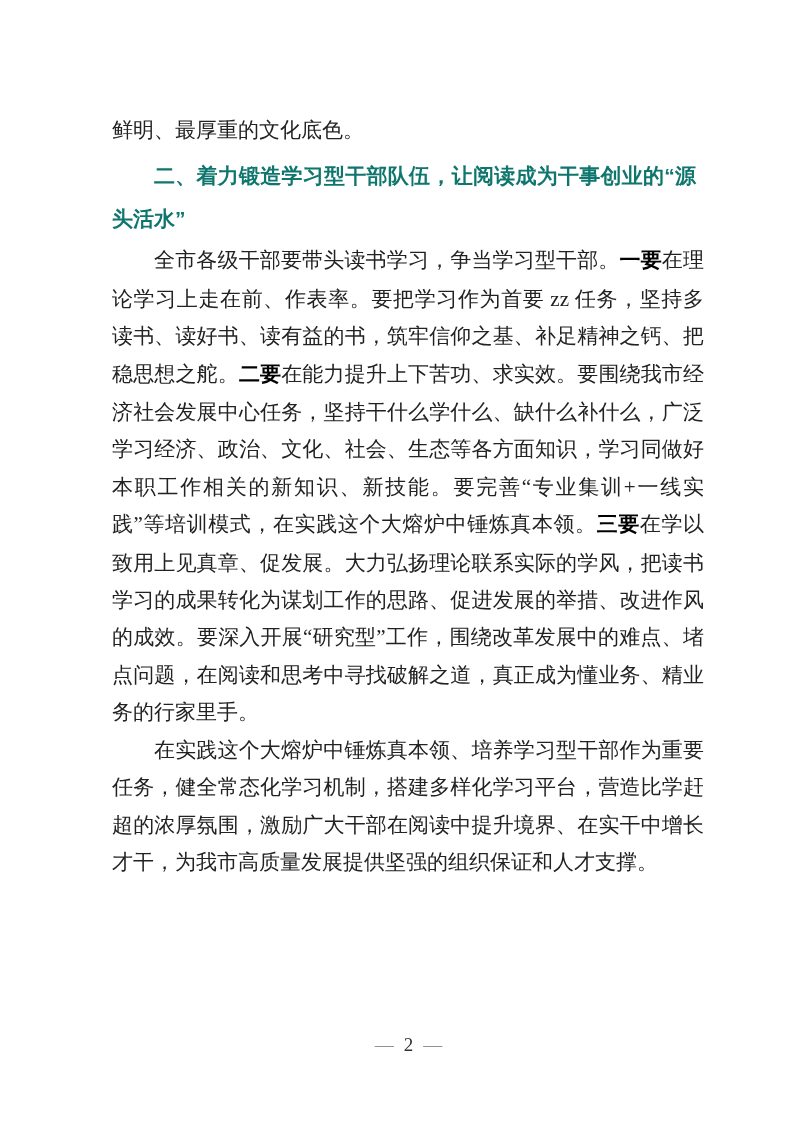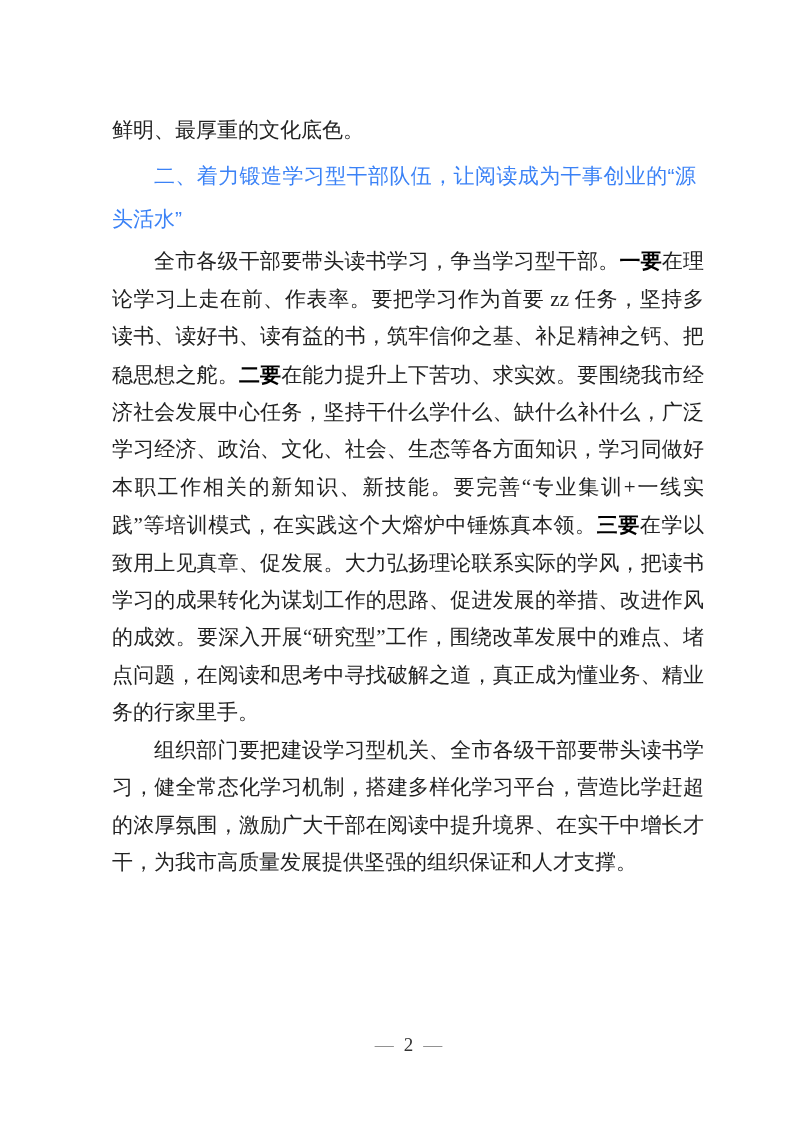--- a/index.html
+++ b/index.html
@@ -31,35 +31,35 @@
     line-height: 37.4px;
     text-align: justify;
   }
   .cont-line {
     margin: 0;
     text-indent: 0;
   }
   .heading {
     margin: 5px 8px 2px 0;
     font-family: "Liberation Sans", "DejaVu Sans", sans-serif;
-    font-weight: 400;
-    color: #3b82f6;
+    font-weight: 700;
+    color: #0f766e;
     font-size: 21px;
     line-height: 43px;
     text-indent: 2em;
     text-align: justify;
   }
   .para {
     margin: 0;
     text-indent: 2em;
     text-align: justify;
   }
   .run { font-weight: normal; }
   .run.bold {
-    font-family: Liberation Sans, sans-serif;
+    font-family: Liberation Mono, monospace;
     font-weight: 700;
     color: #000000;
   }
   .footer {
     position: absolute;
     left: 0;
     top: 1032px;
     width: 793px;
     text-align: center;
     font-family: "Liberation Serif", "DejaVu Serif", serif;
@@ -76,19 +76,19 @@
 </style>
 </head>
 <body>
 
 <div class="page">
   <main class="content">
     <p class="cont-line">鲜明、最厚重的文化底色。</p>
     <h2 class="heading">二、着力锻造学习型干部队伍，让阅读成为干事创业的“源头活水”</h2>
     <div id="paragraphs">
         <p class="para"><span class="run">全市各级干部要带头读书学习，争当学习型干部。</span><span class="run bold">一要</span><span class="run">在理论学习上走在前、作表率。要把学习作为首要 zz 任务，坚持多读书、读好书、读有益的书，筑牢信仰之基、补足精神之钙、把稳思想之舵。</span><span class="run bold">二要</span><span class="run">在能力提升上下苦功、求实效。要围绕我市经济社会发展中心任务，坚持干什么学什么、缺什么补什么，广泛学习经济、政治、文化、社会、生态等各方面知识，学习同做好本职工作相关的新知识、新技能。要完善“专业集训+一线实践”等培训模式，在实践这个大熔炉中锤炼真本领。</span><span class="run bold">三要</span><span class="run">在学以致用上见真章、促发展。大力弘扬理论联系实际的学风，把读书学习的成果转化为谋划工作的思路、促进发展的举措、改进作风的成效。要深入开展“研究型”工作，围绕改革发展中的难点、堵点问题，在阅读和思考中寻找破解之道，真正成为懂业务、精业务的行家里手。</span></p>
-        <p class="para"><span class="run">组织部门要把建设学习型机关、全市各级干部要带头读书学习，健全常态化学习机制，搭建多样化学习平台，营造比学赶超的浓厚氛围，激励广大干部在阅读中提升境界、在实干中增长才干，为我市高质量发展提供坚强的组织保证和人才支撑。</span></p>
+        <p class="para"><span class="run">在实践这个大熔炉中锤炼真本领、培养学习型干部作为重要任务，健全常态化学习机制，搭建多样化学习平台，营造比学赶超的浓厚氛围，激励广大干部在阅读中提升境界、在实干中增长才干，为我市高质量发展提供坚强的组织保证和人才支撑。</span></p>
       </div>
   </main>
   <footer class="footer">
     <span class="dash">—</span><span class="page-num">2</span><span class="dash">—</span>
   </footer>
 </div>
 
 </body></html>

